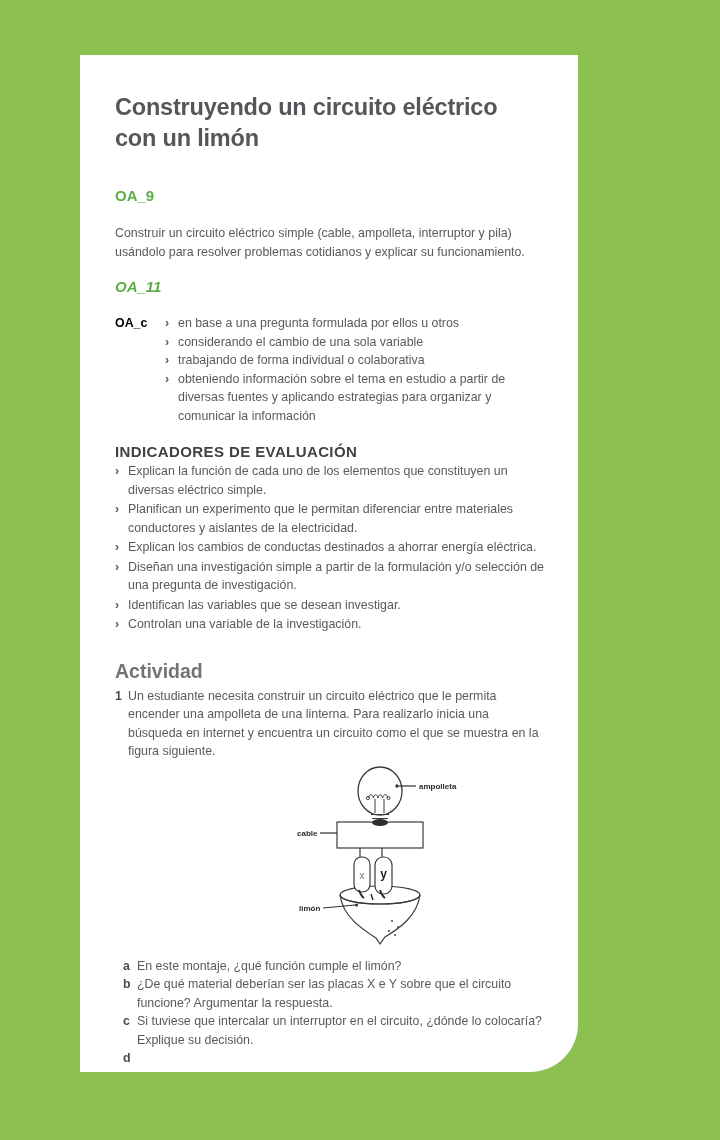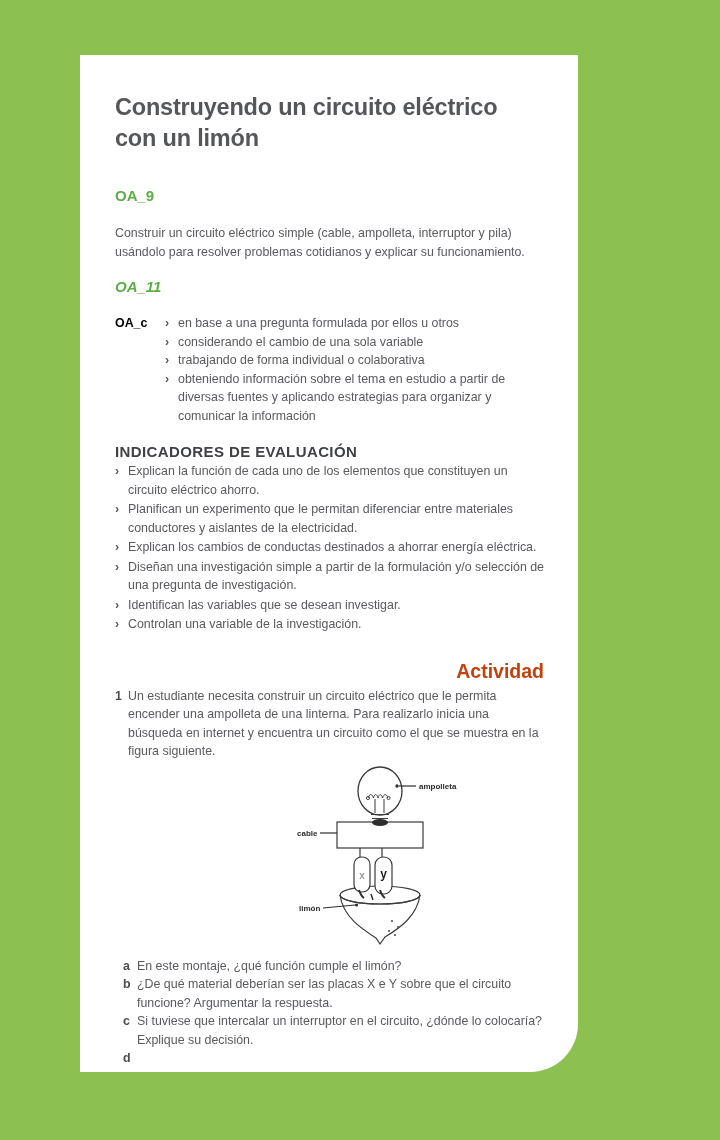--- a/index.html
+++ b/index.html
@@ -55,23 +55,22 @@
     font-weight: bold;
     color: #404144;
     letter-spacing: 0.4px;
   }
   .ind-list .b-row { margin-top: 1px; }
 
   .act-head {
     font-size: 19.5px;
     line-height: 26px;
     font-weight: bold;
-    color: #c2410c;
+    color: #737373;
     margin-top: 24px;
-    text-align: right;
   }
   .num-row { display: flex; margin-top: 3px; }
   .num-row .num { width: 13px; flex: none; font-weight: bold; color: #4B4C4F; }
 
   .figure-wrap { margin: 4px 0 0 165px; width: 200px; height: 182px; }
 
   .questions { margin: 10px 0 0 8px; }
   .q-row { display: flex; }
   .q-row .q-letter { width: 14px; flex: none; font-weight: bold; color: #4B4C4F; }
 
@@ -114,21 +113,21 @@
             <span>obteniendo información sobre el tema en estudio a partir de diversas fuentes y aplicando estrategias para organizar y comunicar la información</span>
           </div>
         </div>
       </div>
     </div>
 
     <h3 class="ind-head">INDICADORES DE EVALUACIÓN</h3>
     <div class="ind-list">
       <div class="b-row">
         <span class="marker">›</span>
-        <span>Explican la función de cada uno de los elementos que constituyen un circuito eléctrico ahorro.</span>
+        <span>Explican la función de cada uno de los elementos que constituyen un diversas eléctrico simple.</span>
       </div>
       <div class="b-row">
         <span class="marker">›</span>
         <span>Planifican un experimento que le permitan diferenciar entre materiales conductores y aislantes de la electricidad.</span>
       </div>
       <div class="b-row">
         <span class="marker">›</span>
         <span>Explican los cambios de conductas destinados a ahorrar energía eléctrica.</span>
       </div>
       <div class="b-row">

